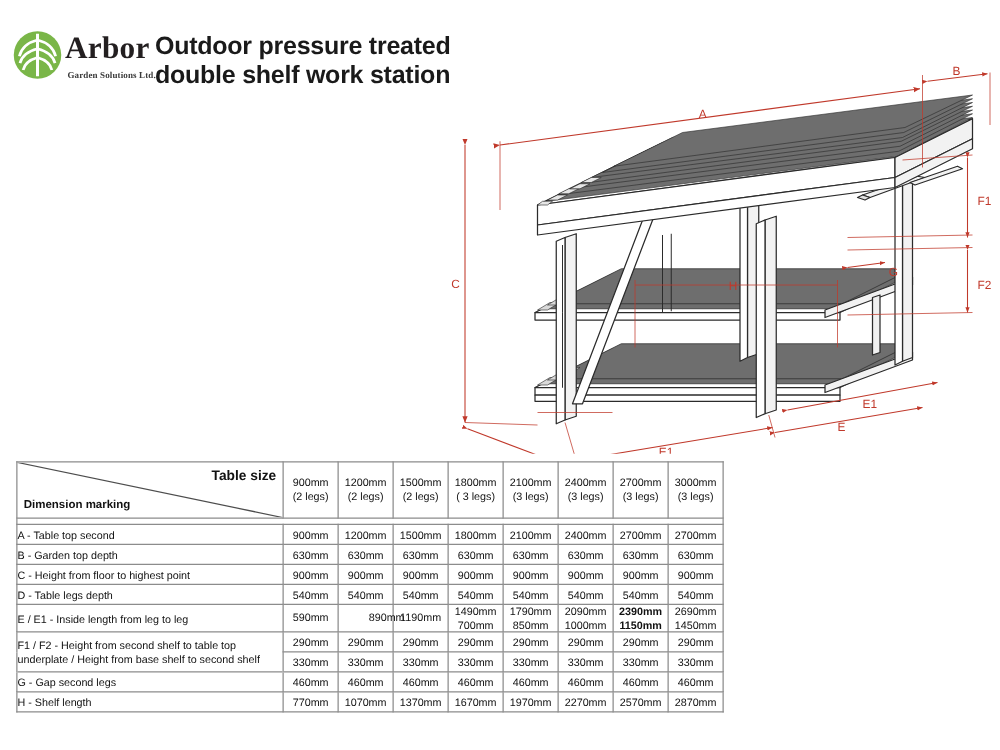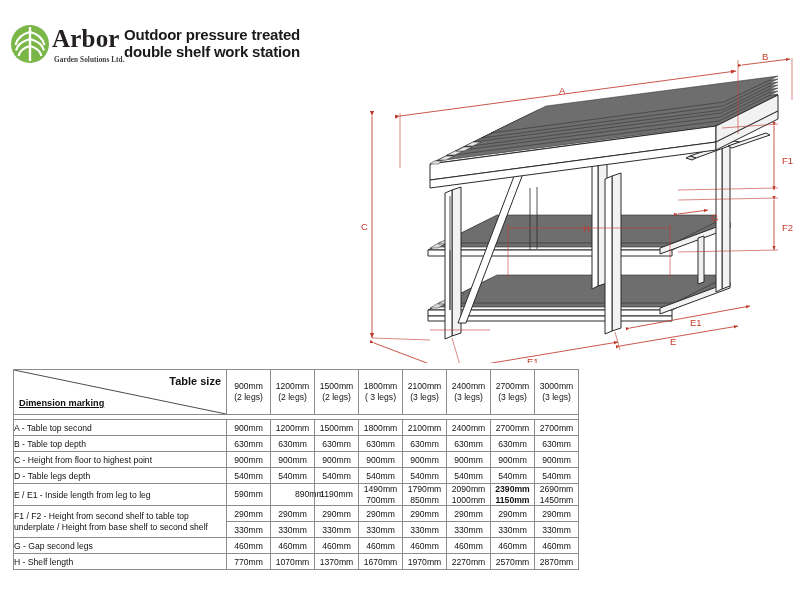--- a/index.html
+++ b/index.html
@@ -29,21 +29,21 @@
     line-height:1;
   }
   #logo-sub{
     position:absolute; left:44px; top:34px;
     font-family:"Liberation Serif", serif;
     font-size:7.2px; font-weight:700; color:#3b3b3b; letter-spacing:.1px;
     white-space:nowrap;
   }
   #title{
     position:absolute; left:124px; top:26px;
-    font-size:15px; font-weight:700; line-height:1.16;
+    font-size:20px; font-weight:700; line-height:1.16;
     color:#1a1a1a; letter-spacing:-0.2px; white-space:pre-line;
   }
 
   
   #drawing{
     position:absolute; left:330px; top:38px; width:470px; height:325px;
   }
   #drawing svg{display:block;}
 
   
@@ -79,21 +79,21 @@
   }
   .hdr-corner .diag{
     position:absolute; left:0; top:0; width:100%; height:100%;
   }
   .hdr-corner .tsz{
     position:absolute; right:5px; top:5px;
     font-weight:700; font-size:11px;
   }
   .hdr-corner .dmk{
     position:absolute; left:5px; bottom:6px;
-    font-weight:700; font-size:9.2px;text-decoration:underline;
+    font-weight:700; font-size:9.2px;
   }
   .hdr-size{
     text-align:center; height:44px;
     font-size:8.6px; line-height:1.32; padding:0 1px;
   }
   .gaprow td{border:none;height:4px;padding:0;}
   .two-line{line-height:1.25;}
   .f-label{
     line-height:1.3; padding:2px 2px 2px 4px;
   }
@@ -319,21 +319,21 @@
       <td class="val">1200mm</td>
       <td class="val">1500mm</td>
       <td class="val">1800mm</td>
       <td class="val">2100mm</td>
       <td class="val">2400mm</td>
       <td class="val">2700mm</td>
       <td class="val">2700mm</td>
     </tr>
 
     <tr>
-      <td class="lbl">B - Table top depth</td>
+      <td class="lbl">B - Garden top depth</td>
       <td class="val">630mm</td>
       <td class="val">630mm</td>
       <td class="val">630mm</td>
       <td class="val">630mm</td>
       <td class="val">630mm</td>
       <td class="val">630mm</td>
       <td class="val">630mm</td>
       <td class="val">630mm</td>
     </tr>
 

